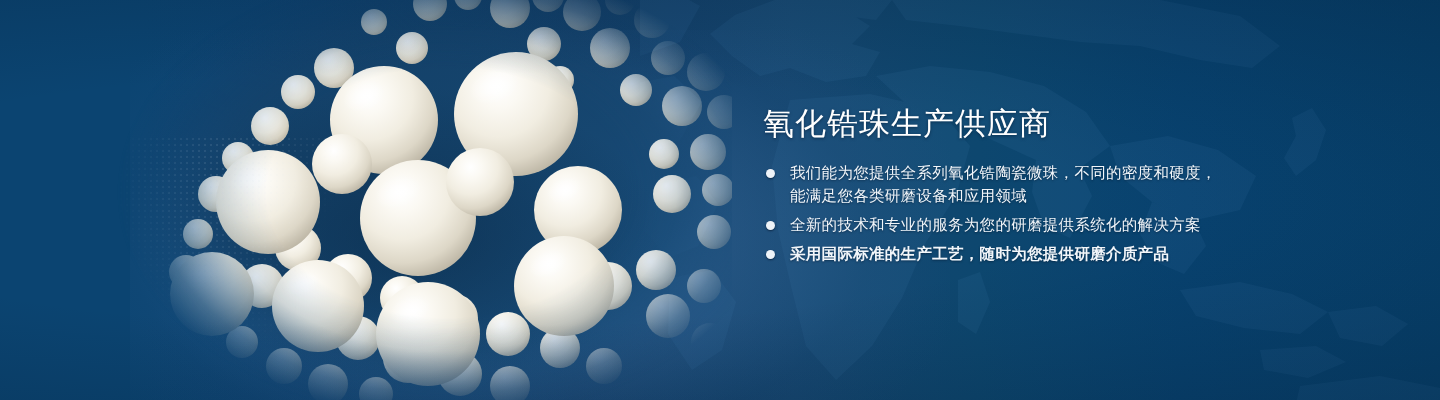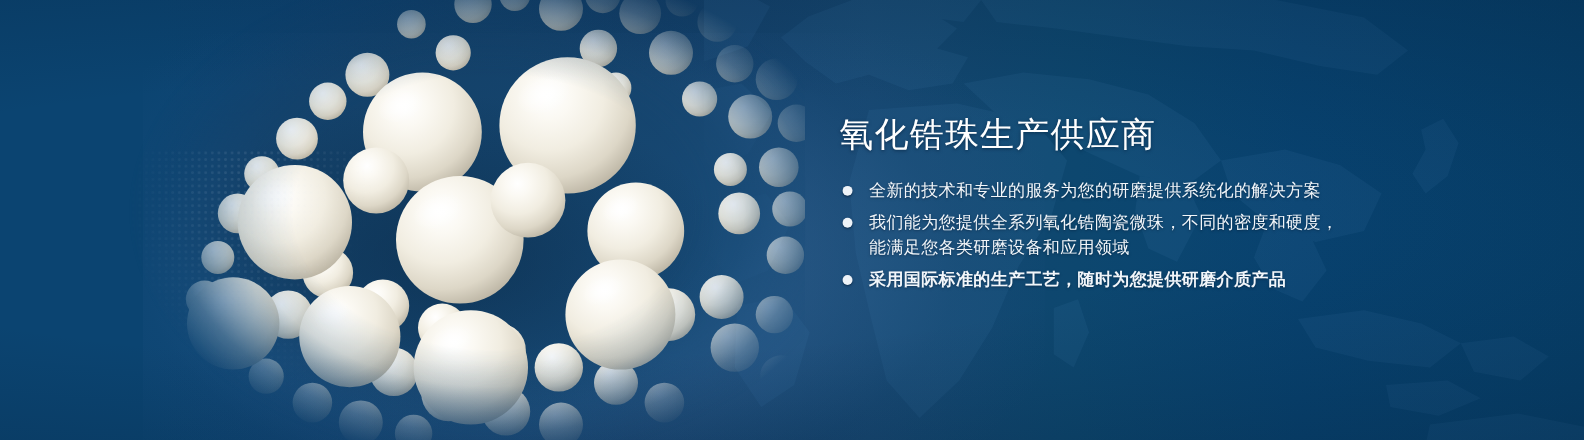--- a/index.html
+++ b/index.html
@@ -301,27 +301,27 @@
 
   <div class="bg-vignette"></div>
 
   <div class="content">
     <h1 class="headline">氧化锆珠生产供应商</h1>
 
     <ul class="feature-list">
 
       <li class="feature-item">
         <span class="bullet-dot"></span>
-        <span class="feature-line">全新的技术和专业的服务为您的研磨提供系统化的解决方案</span>
+        <span class="feature-line">我们能为您提供全系列氧化锆陶瓷微珠，不同的密度和硬度，</span>
+        <span class="feature-line">能满足您各类研磨设备和应用领域</span>
       </li>
 
       <li class="feature-item">
         <span class="bullet-dot"></span>
-        <span class="feature-line">我们能为您提供全系列氧化锆陶瓷微珠，不同的密度和硬度，</span>
-        <span class="feature-line">能满足您各类研磨设备和应用领域</span>
+        <span class="feature-line">全新的技术和专业的服务为您的研磨提供系统化的解决方案</span>
       </li>
 
       <li class="feature-item">
         <span class="bullet-dot"></span>
         <span class="feature-line">采用国际标准的生产工艺，随时为您提供研磨介质产品</span>
       </li>
 
     </ul>
   </div>
 

